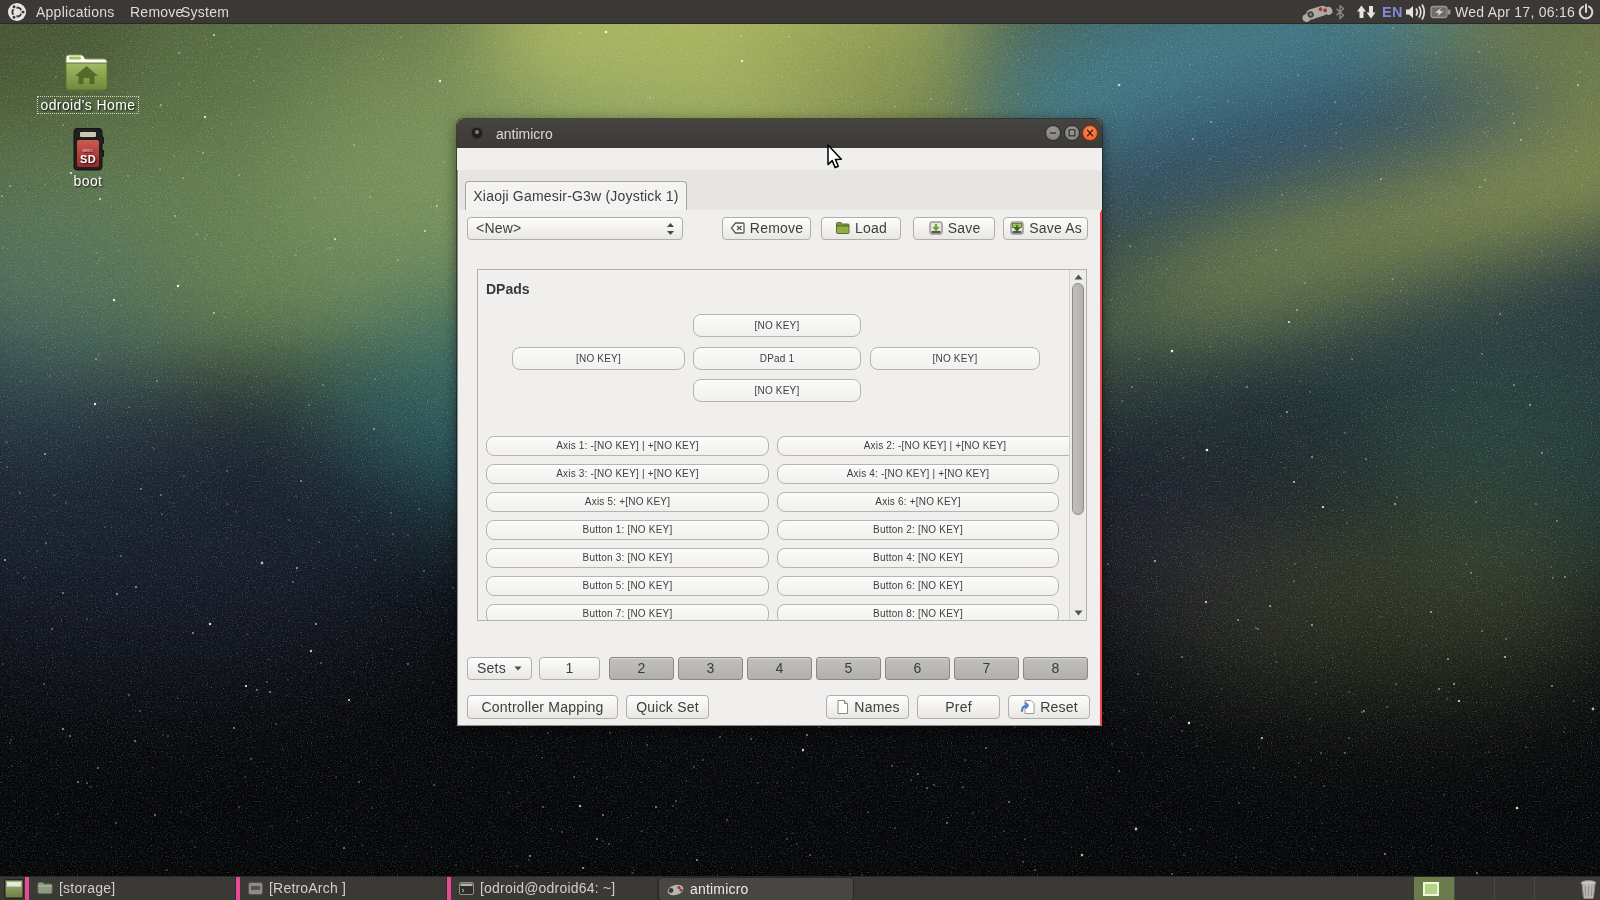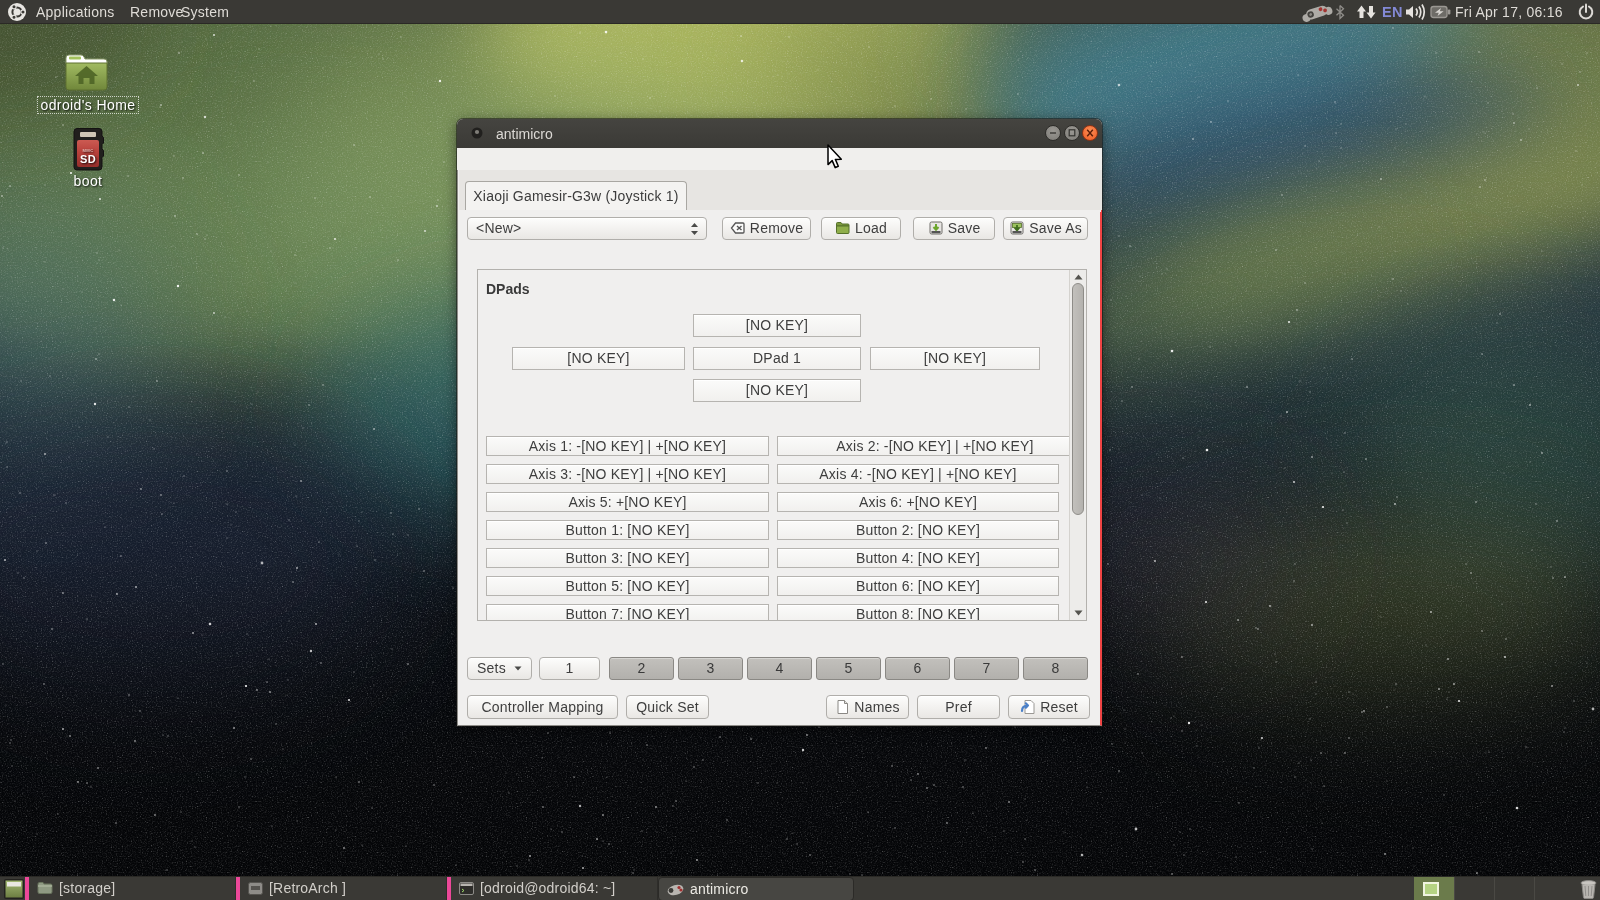--- a/index.html
+++ b/index.html
@@ -17,21 +17,21 @@
 .mtxt{position:absolute;top:3px;color:#d9d6d2;font-size:13.5px;letter-spacing:0.2px}
 .mtxt u{text-decoration:underline;text-underline-offset:2px}
 #winbody{position:absolute;left:0;top:51px;width:645px;height:556px;background:#f0efee;border-left:1px solid #8e8c88;border-right:2px solid #ef4444;border-bottom:1px solid #8e8c88}
 .wbtn{position:absolute;top:6px;width:16px;height:16px;border-radius:8px}
 
 #tabstrip{position:absolute;left:1px;top:0px;width:643px;height:40px;background:#e7e5e2}
 #tab{position:absolute;left:7px;top:11px;width:222px;height:30px;background:#f4f3f1;border:1px solid #a9a7a2;border-bottom:none;border-radius:4px 4px 0 0;font-size:14px;color:#3c3c3c;text-align:center;line-height:28px;letter-spacing:0.2px}
 #tabrest{position:absolute;left:0px;top:40px;width:643px;height:2px;background:#f0efee}
 
 .btn{position:absolute;background:linear-gradient(#fdfdfc,#f4f3f1 45%,#e9e7e4);border:1px solid #b0aeaa;border-radius:4px;font-size:14px;color:#3e3e3e;text-align:center;box-shadow:inset 0 1px 0 #fff;letter-spacing:0.2px}
-.lbtn{position:absolute;background:linear-gradient(#fbfbfa,#f1f0ee);border:1px solid #b6b4b0;border-radius:0;font-size:14px;color:#3e3e3e;text-align:center;box-shadow:inset 0 1px 0 #fff;letter-spacing:0.2px}
+.lbtn{position:absolute;background:linear-gradient(#fbfbfa,#f1f0ee);border:1px solid #b6b4b0;border-radius:8px;font-size:10px;color:#3e3e3e;text-align:center;box-shadow:inset 0 1px 0 #fff;letter-spacing:0.2px}
 .gbtn{position:absolute;background:linear-gradient(#c2c0bc,#b2b0ac);border:1px solid #8a8884;border-radius:3px;font-size:14px;color:#3a3a3a;text-align:center;box-shadow:inset 0 1px 0 rgba(255,255,255,.35);letter-spacing:0.2px}
 
 #scrollarea{position:absolute;left:19px;top:99px;width:610px;height:352px;border:1px solid #b3b1ad;background:#f0efee;overflow:hidden}
 
 .task{position:absolute;top:0px;height:24px;font-size:14px;letter-spacing:0.2px;color:#d9d6d2;border-left:4px solid #ec4899;border-right:1px solid #2e2d2a}
 .sep{position:absolute;top:2px;height:20px;width:1px;background:#55534e}
 </style></head>
 <body>
 
 <svg class="wall" width="1600" height="900" viewBox="0 0 1600 900">
@@ -1098,21 +1098,21 @@
           <rect x="4.2" y="3.8" width="5.6" height="6" fill="none" stroke="#33322f" stroke-width="1.2"></rect>
         </svg></div>
 <div class="wbtn" style="left:625px;background:radial-gradient(circle at 50% 35%,#fa8e56,#ef5a22);border:1px solid #8c3214"><svg width="14" height="14" viewBox="0 0 14 14">
           <path d="M4.2 3.8 L9.8 10.2 M9.8 3.8 L4.2 10.2" stroke="#5a1d08" stroke-width="1.4"></path>
         </svg></div>
 </div>
     <div id="winbody">
       <div id="tabstrip"></div>
       <div id="tab">Xiaoji Gamesir-G3w (Joystick 1)</div>
       <div id="tabrest"></div>
-      <div class="btn" style="left:9px;top:47px;width:240px;height:23px;line-height:21px">
+      <div class="btn" style="left:9px;top:47px;width:216px;height:23px;line-height:21px">
         <span style="position:absolute;left:8px">&lt;New&gt;</span>
         <svg width="9" height="14" viewBox="0 0 9 14" style="position:absolute;right:7px;top:4px">
           <path d="M1 5 L4.5 1 L8 5 Z" fill="#4a4a48"></path>
           <path d="M1 9 L4.5 13 L8 9 Z" fill="#4a4a48"></path>
         </svg>
       </div>
       <div class="btn" style="left:264px;top:47px;width:89px;height:23px;line-height:21px"><svg width="16" height="16" viewBox="0 0 16 16" style="vertical-align:-3px">
           <path d="M5.5 3 H13 Q14 3 14 4 V12 Q14 13 13 13 H5.5 L1.5 8 Z" fill="#fbfbfa" stroke="#555" stroke-width="1.3"></path>
           <path d="M7 6 L11.5 10 M11.5 6 L7 10" stroke="#555" stroke-width="1.4"></path>
         </svg> Remove</div>
@@ -1223,21 +1223,21 @@
  <g>
         <path d="M108 9.5 L111 9.5 L115 6 L115 18 L111 14.5 L108 14.5 Z" fill="#e6e3df"></path>
         <path d="M118 8.5 Q120.5 12 118 15.5 M121 6.5 Q124.5 12 121 17.5 M124 4.5 Q128.5 12 124 19.5" stroke="#e6e3df" stroke-width="1.7" fill="none"></path>
       </g>
  <g>
         <rect x="133" y="6.5" width="16" height="11" rx="2.5" fill="#6e6c67" stroke="#9b9893" stroke-width="1.3"></rect>
         <rect x="149.8" y="9.5" width="2.6" height="5" rx="1" fill="#9b9893"></rect>
         <path d="M143 8 L137 12.8 140.8 12.8 139.6 16 145.6 11.2 141.8 11.2 Z" fill="#d8d5d1"></path>
       </g>
 </svg>
-<div class="ptxt" style="left:1455px">Fri Apr 17, 06:16</div>
+<div class="ptxt" style="left:1455px">Wed Apr 17, 06:16</div>
 <svg width="18" height="18" viewBox="0 0 18 18" style="position:absolute;right:5px;top:3px">
       <path d="M6 3.6 A6.3 6.3 0 1 0 12 3.6" fill="none" stroke="#dcd9d5" stroke-width="2" stroke-linecap="round"></path>
       <path d="M9 1.5 L9 9" stroke="#dcd9d5" stroke-width="2" stroke-linecap="round"></path>
     </svg>
 </div>
 <div class="panel" id="botpanel">
 <svg width="22" height="22" viewBox="0 0 22 22" style="position:absolute;left:3px;top:1px">
 <rect x="1" y="1" width="20" height="20" rx="2" fill="#23221f"></rect>
 <rect x="2.5" y="2.5" width="17" height="17" fill="url(#sdg2)"></rect>
 <linearGradient id="sdg2" x1="0" y1="0" x2="0" y2="1">

